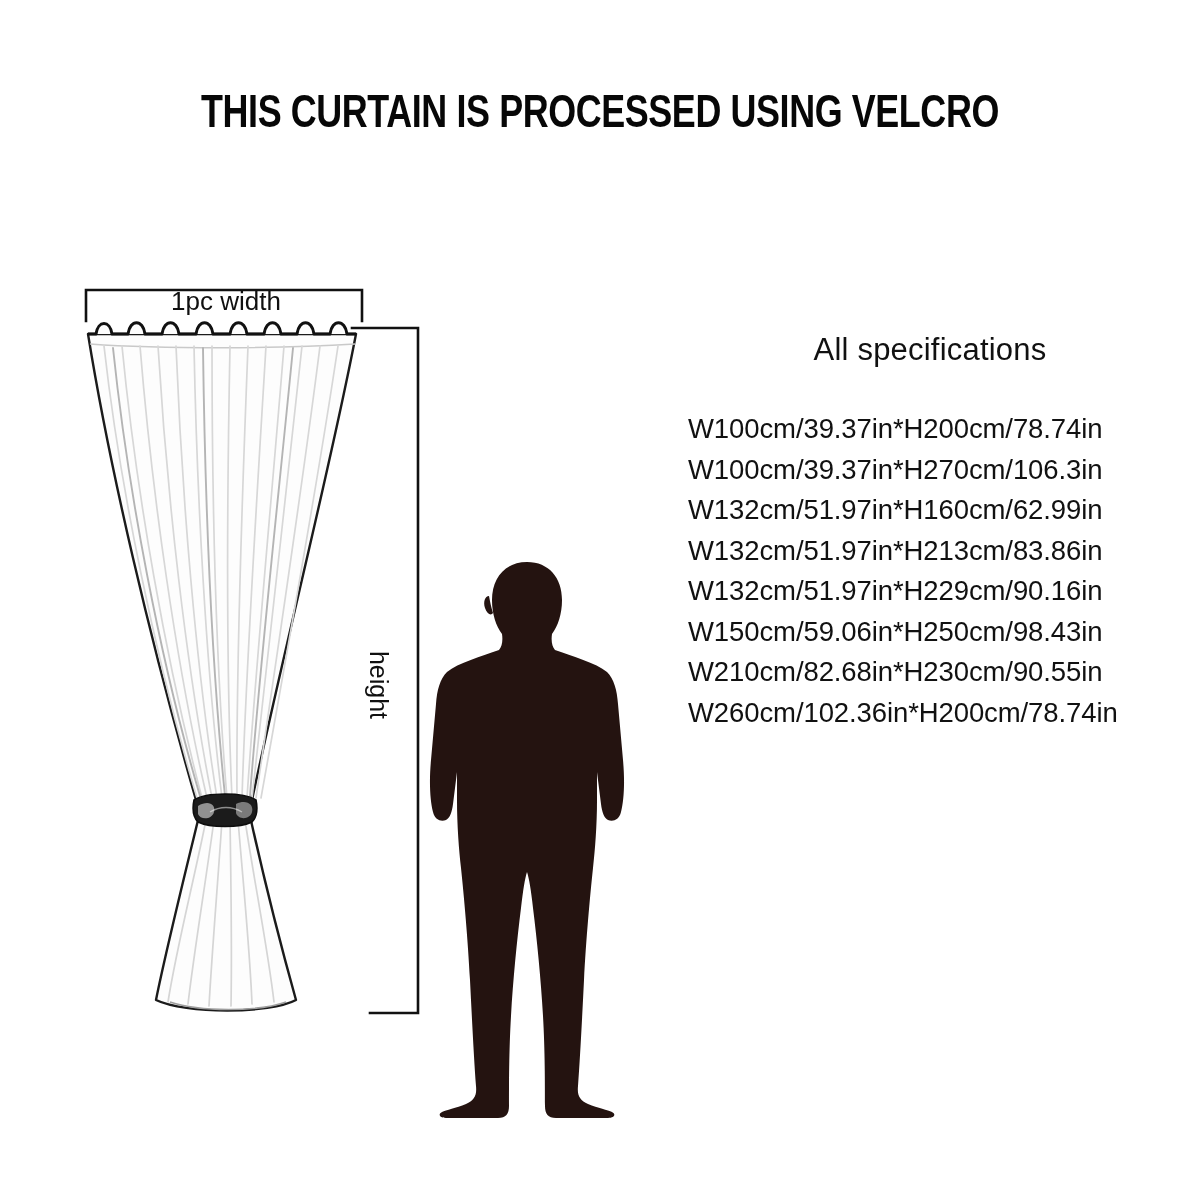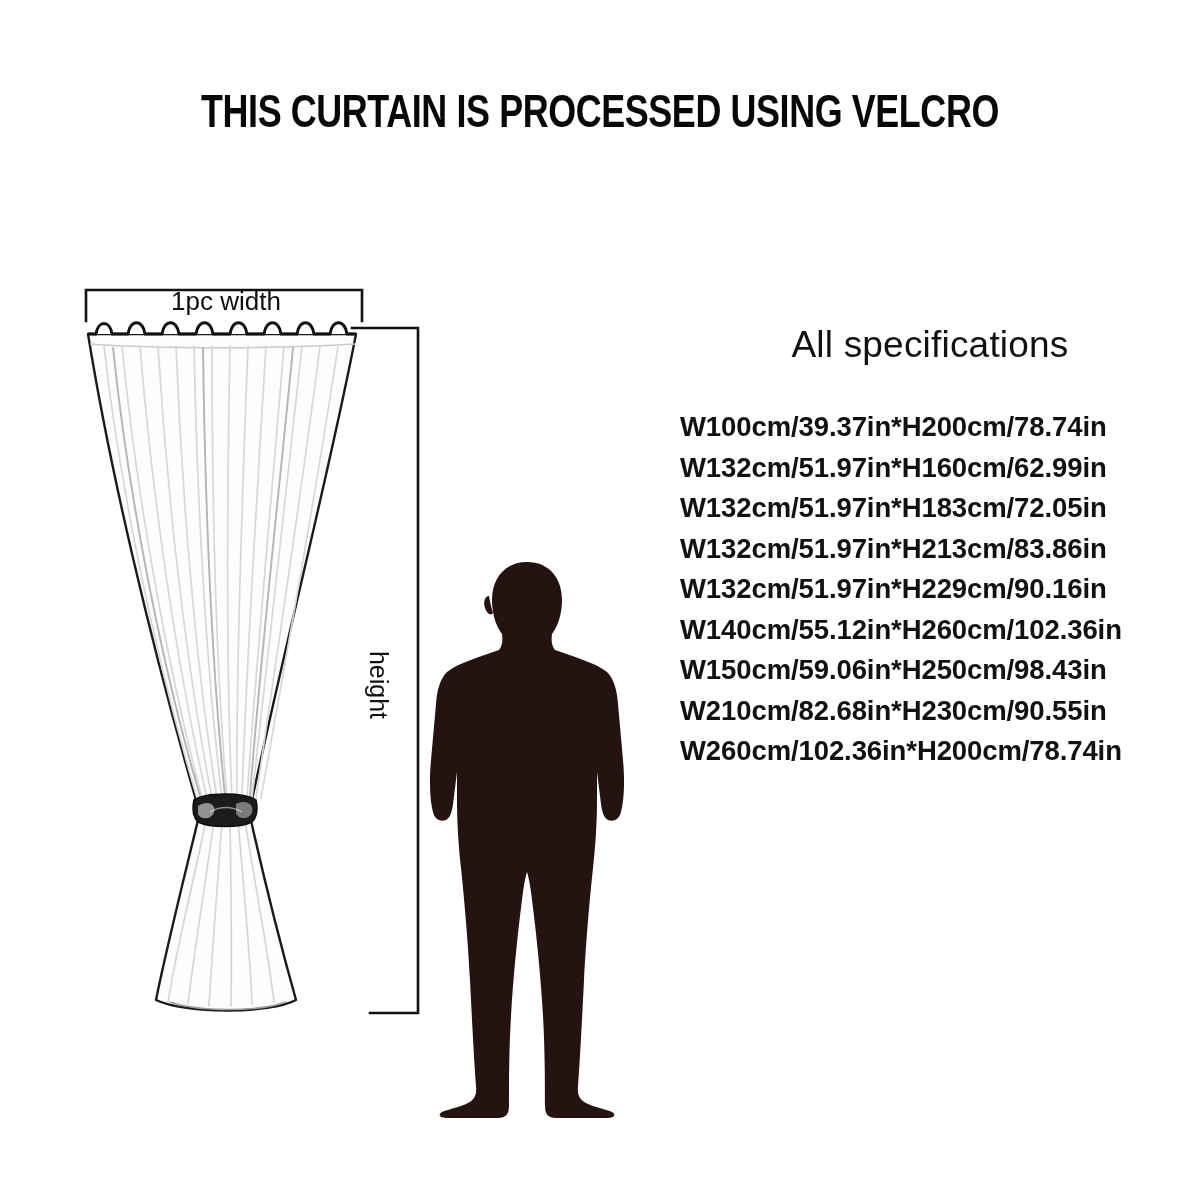--- a/index.html
+++ b/index.html
@@ -46,29 +46,29 @@
     transform:translate(-50%,-50%) rotate(90deg);
     transform-origin:50% 50%;
     line-height:1;
   }
 
   
   .specs{
     position:absolute;left:680px;top:318px;width:500px;
   }
   .specs-heading{
-    font-size:37px;
+    font-size:31px;
     color:#111;
     text-align:center;
     line-height:1;
-    margin:8px 0 44px 0;
+    margin:16px 0 44px 0;
     letter-spacing:0.2px;
     white-space:nowrap;
   }
-  .spec-list{list-style:none;margin:0;padding:0;font-weight:bold;}
+  .spec-list{list-style:none;margin:8px;padding:0;}
   .spec-item{
     font-size:27.5px;
     color:#111;
     line-height:40.5px;
     white-space:nowrap;
     letter-spacing:-0.1px;
   }
 </style>
 </head>
 <body>
@@ -208,24 +208,23 @@
   </svg>
 
   <div class="lbl-width">1pc  width</div>
 
   <div class="lbl-height">height</div>
 
   <div class="specs">
     <div class="specs-heading">All specifications</div>
     <ul class="spec-list">
         <li class="spec-item">W100cm/39.37in*H200cm/78.74in</li>
+        <li class="spec-item">W100cm/39.37in*H270cm/106.3in</li>
         <li class="spec-item">W132cm/51.97in*H160cm/62.99in</li>
-        <li class="spec-item">W132cm/51.97in*H183cm/72.05in</li>
         <li class="spec-item">W132cm/51.97in*H213cm/83.86in</li>
         <li class="spec-item">W132cm/51.97in*H229cm/90.16in</li>
-        <li class="spec-item">W140cm/55.12in*H260cm/102.36in</li>
         <li class="spec-item">W150cm/59.06in*H250cm/98.43in</li>
         <li class="spec-item">W210cm/82.68in*H230cm/90.55in</li>
         <li class="spec-item">W260cm/102.36in*H200cm/78.74in</li>
       </ul>
   </div>
 
 </div>
 
 </body></html>

